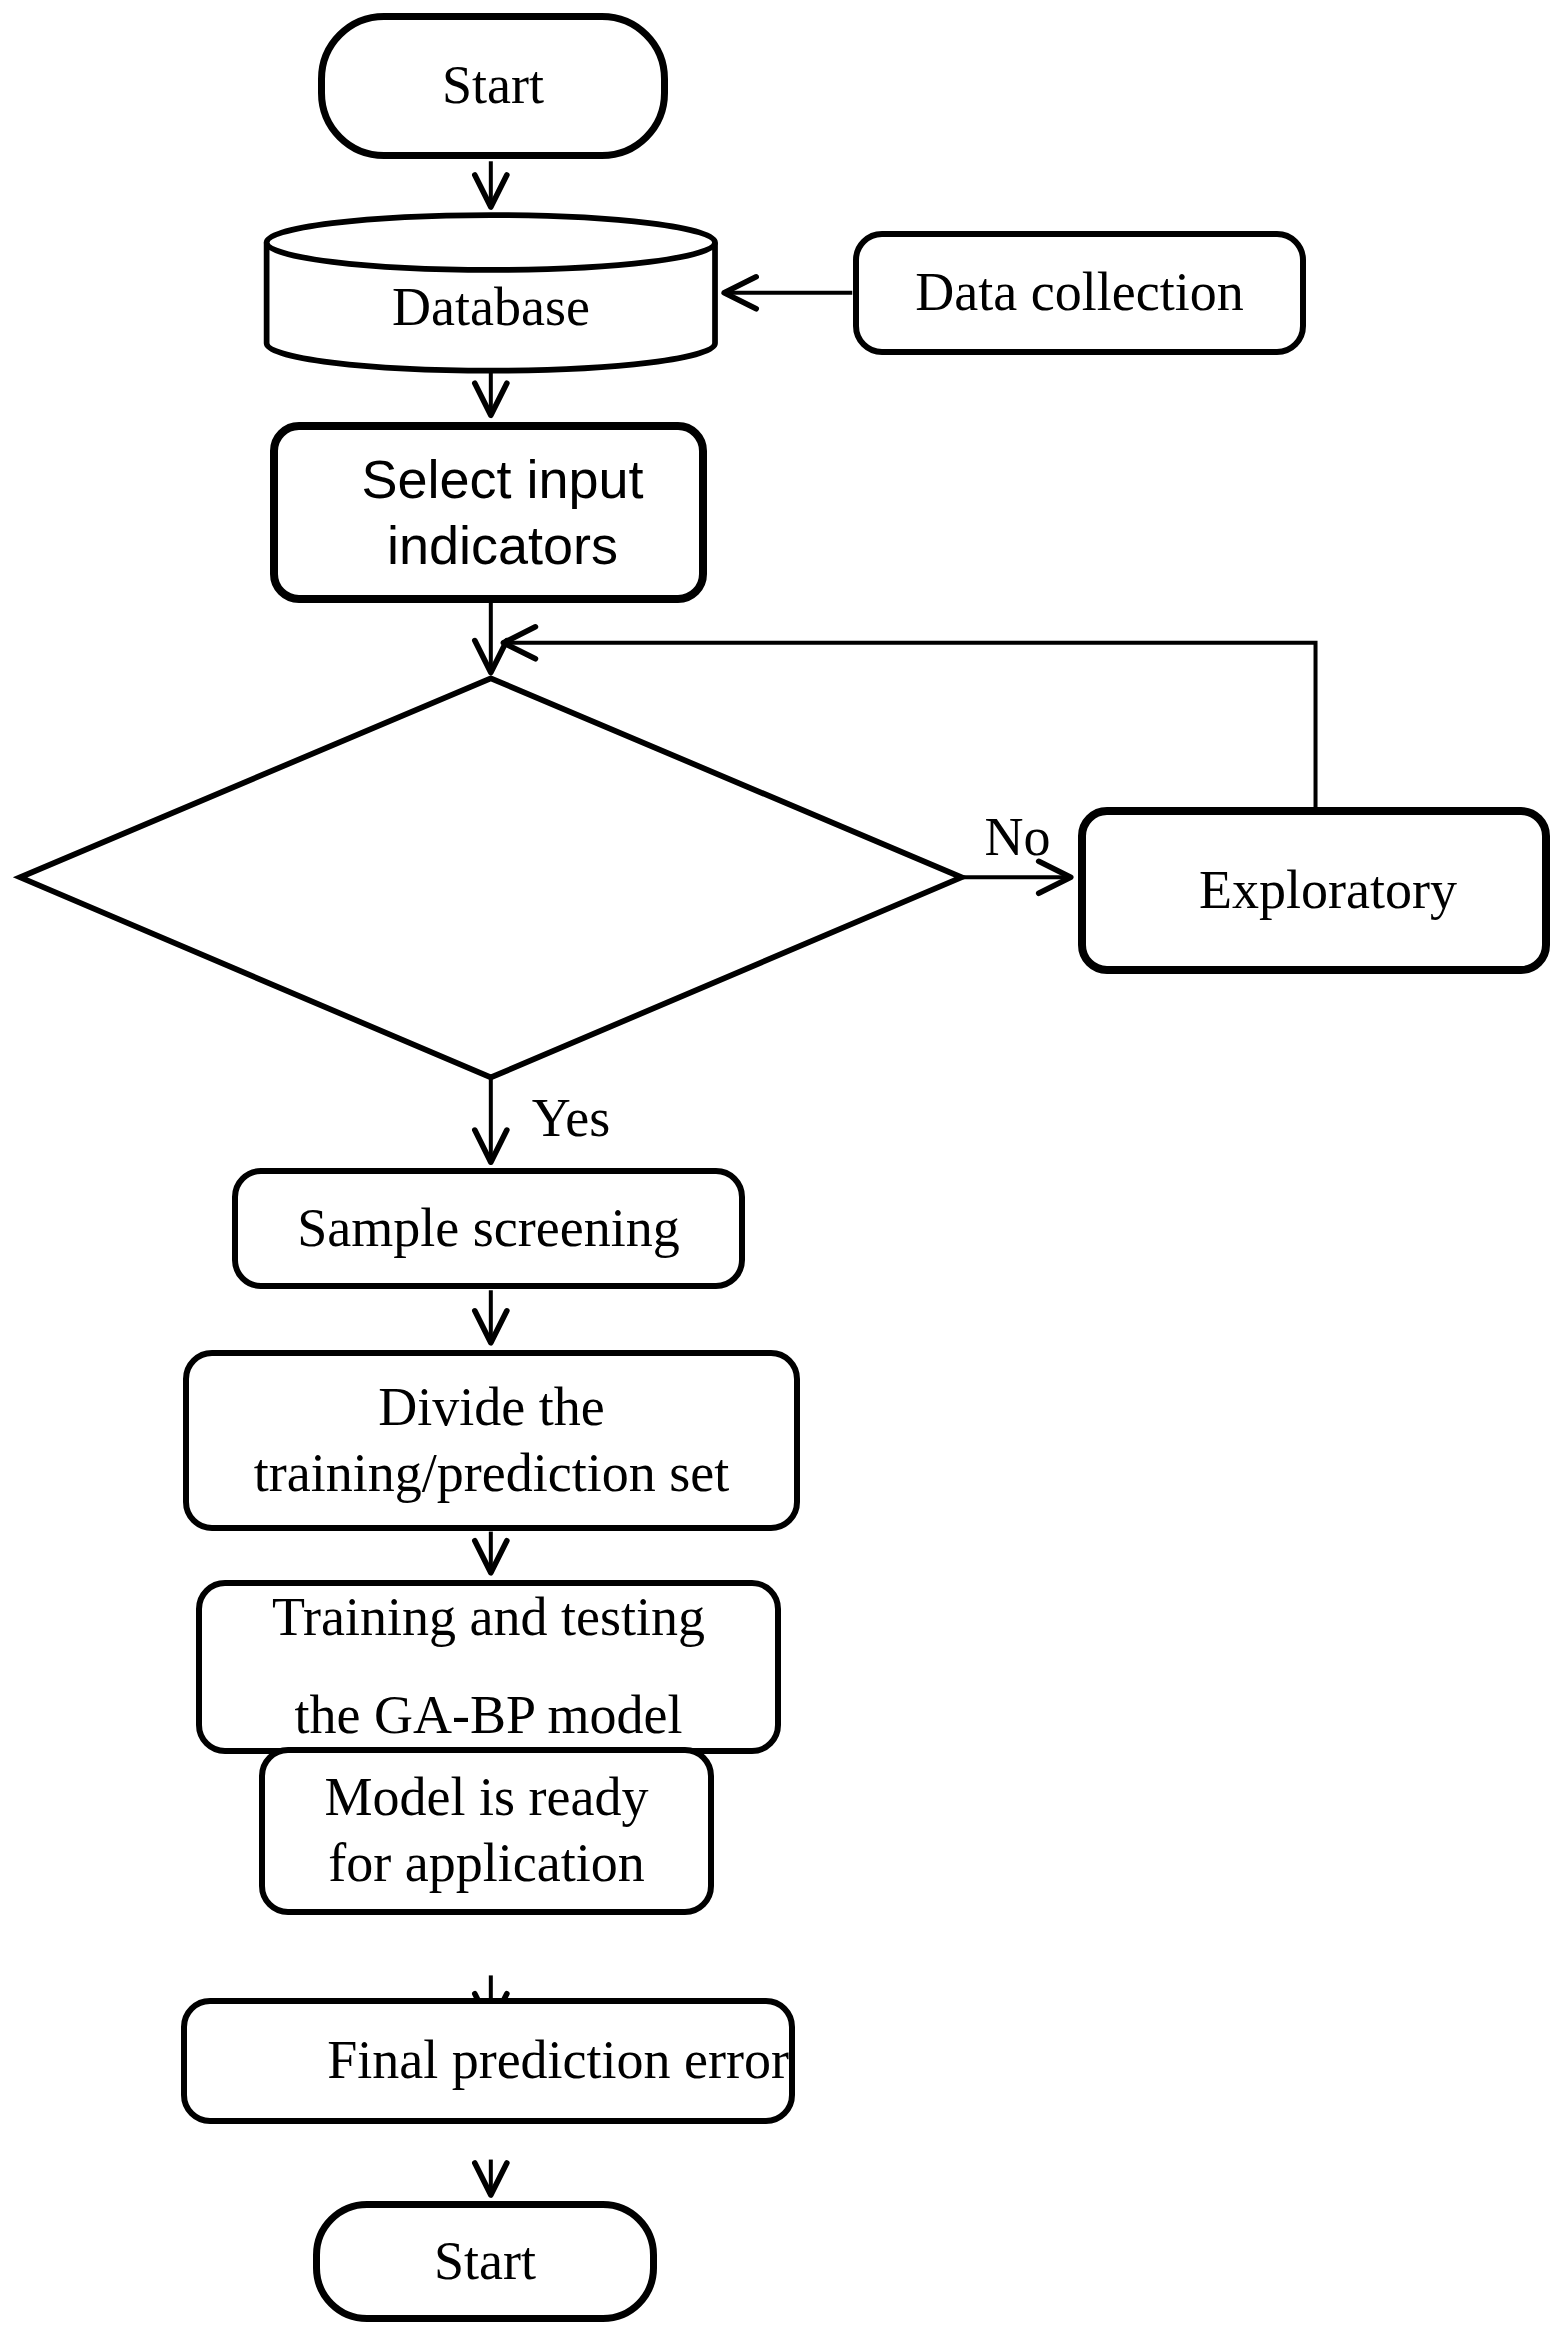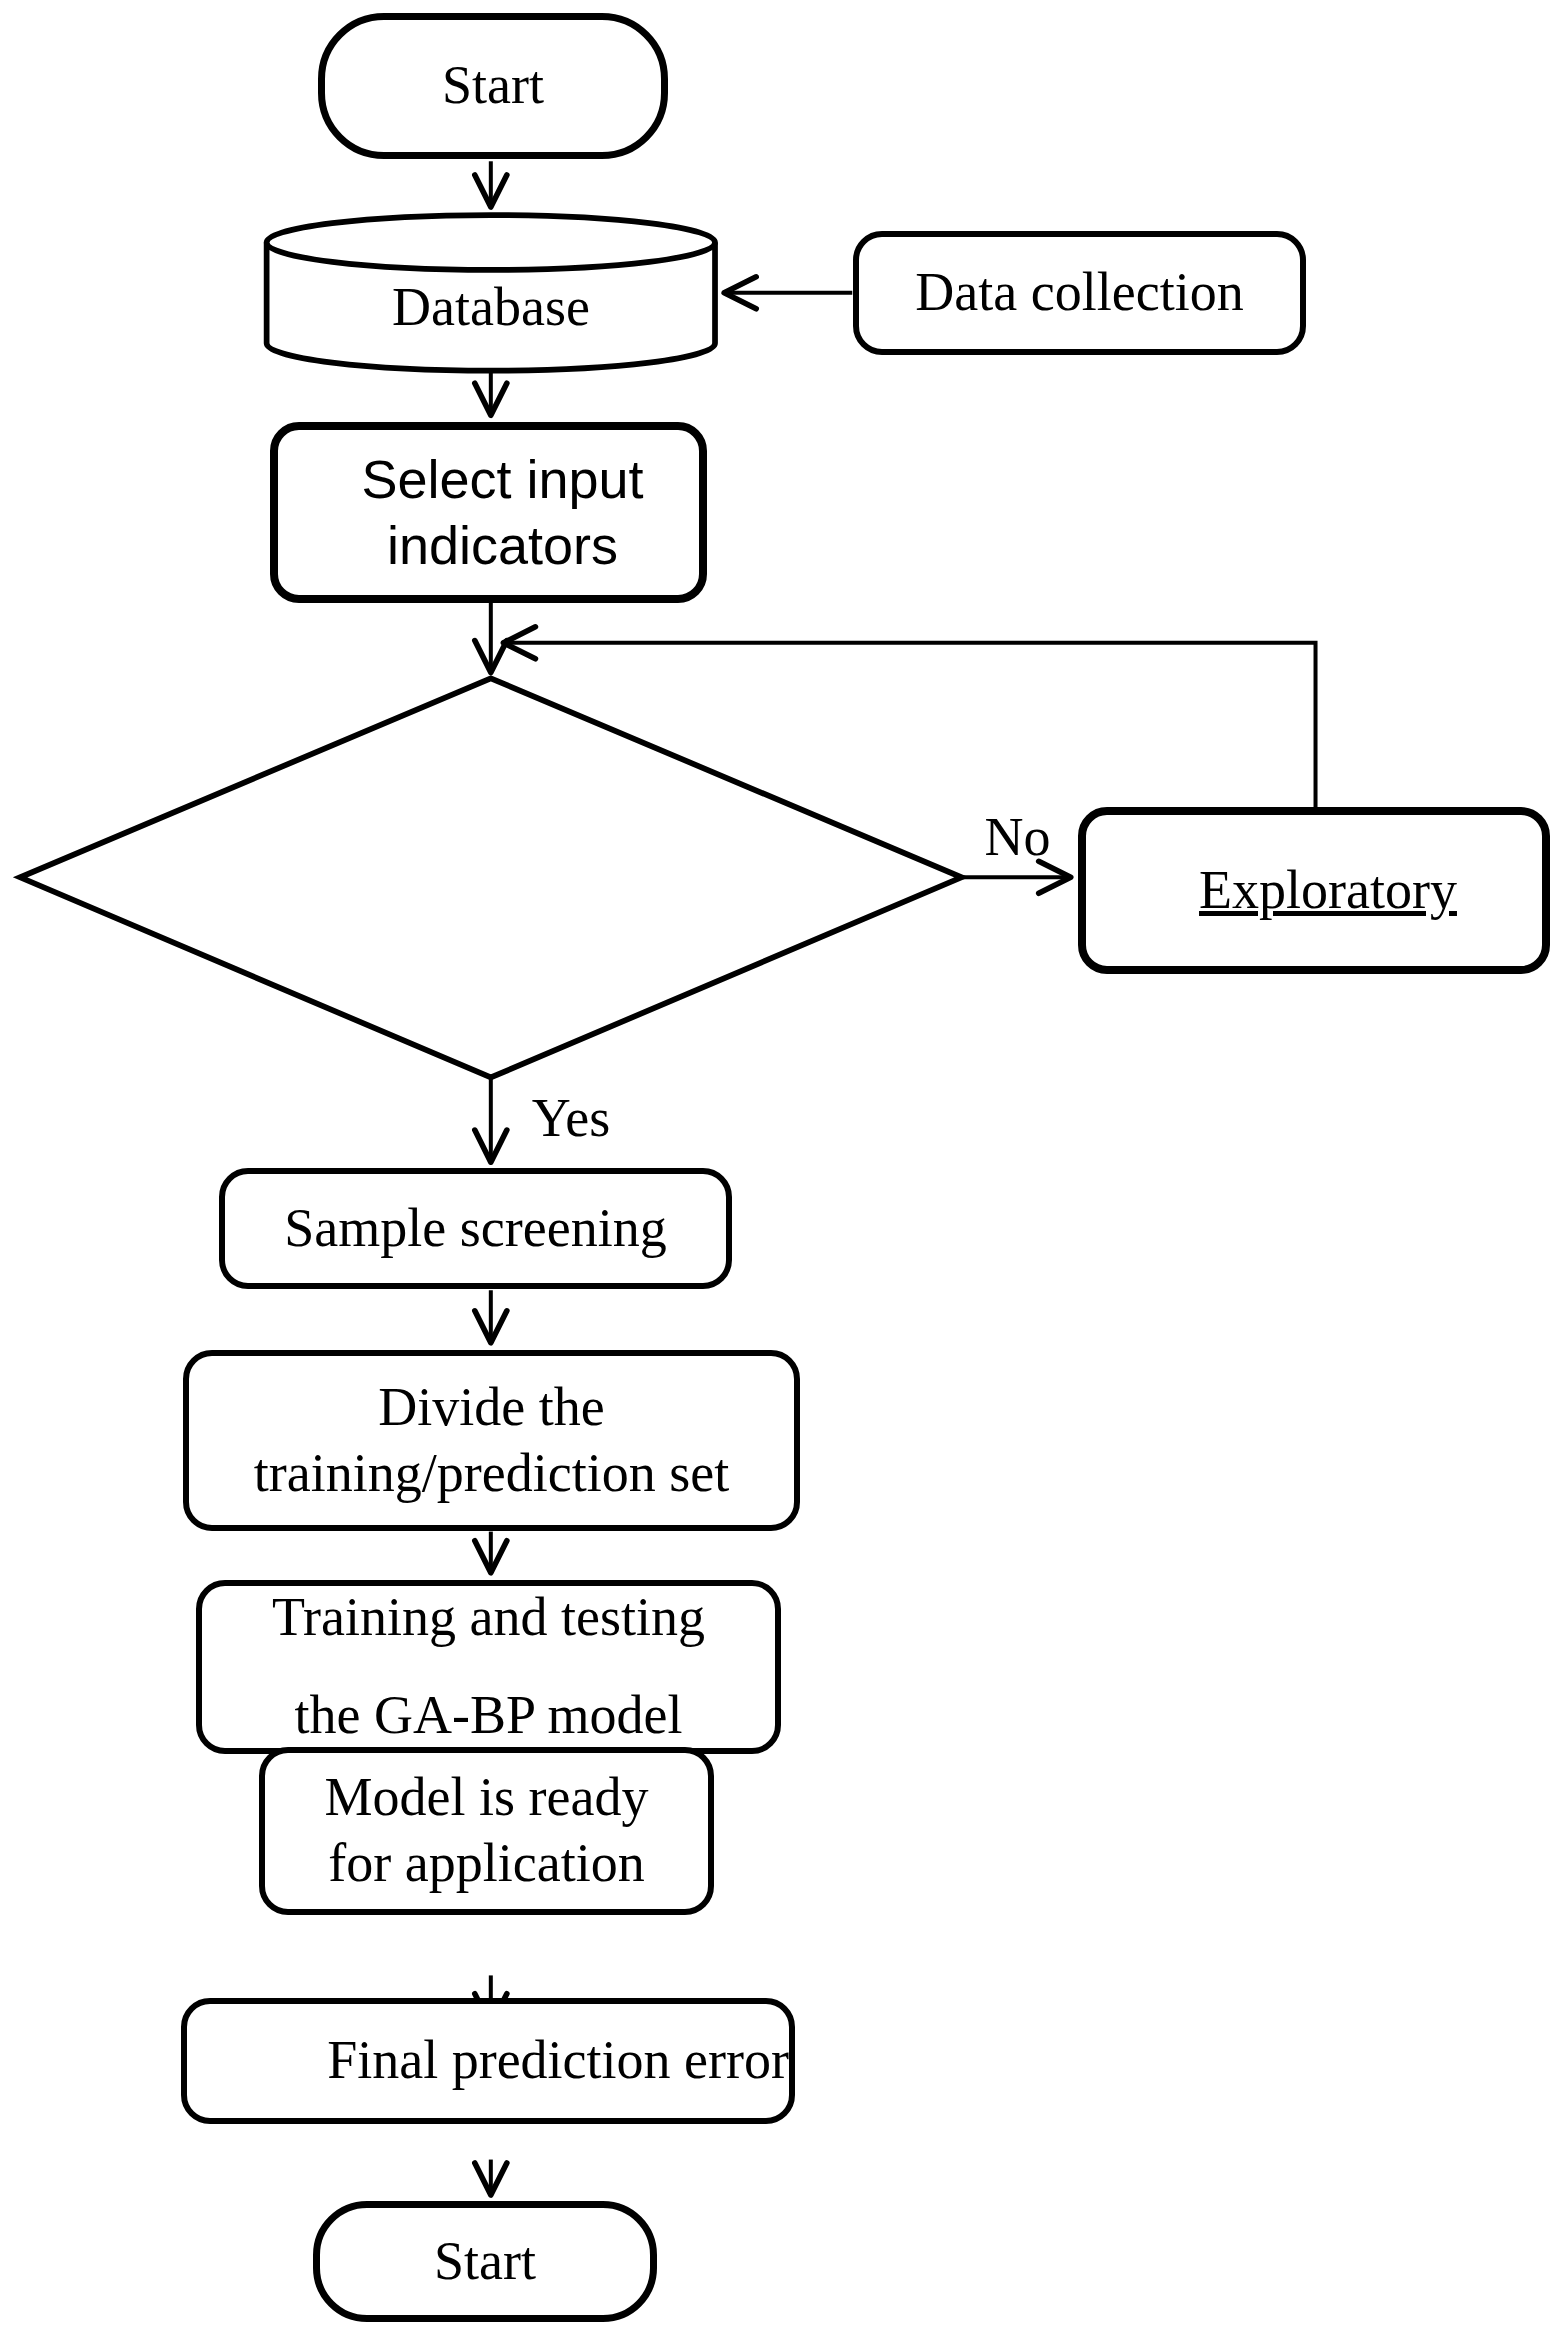--- a/index.html
+++ b/index.html
@@ -110,29 +110,29 @@
   <div class="node thick sans" style="left:270px; top:422px; width:437px; height:181px;">
     <span>Select input</span>
     <span>indicators</span>
   </div>
 
 
   <div class="freefloat" style="left:969px; top:805px; width:97px; height:66px;">
     <span>No</span>
   </div>
 
-  <div class="node thick" style="left:1078px; top:807px; width:472px; height:167px;text-decoration:underline;">
+  <div class="node thick" style="left:1078px; top:807px; width:472px; height:167px;">
     <span>Exploratory</span>
   </div>
 
   <div class="freefloat" style="left:511px; top:1086px; width:120px; height:66px;">
     <span>Yes</span>
   </div>
 
-  <div class="node" style="left:219px; top:1168px; width:513px; height:121px;">
+  <div class="node" style="left:232px; top:1168px; width:513px; height:121px;">
     <span>Sample screening</span>
   </div>
 
   <div class="node" style="left:183px; top:1350px; width:617px; height:181px;">
     <span>Divide the</span>
     <span>training/prediction set</span>
   </div>
 
   <div class="node" style="left:196px; top:1580px; width:585px; height:174px;gap:32px;">
     <span>Training and testing</span>

